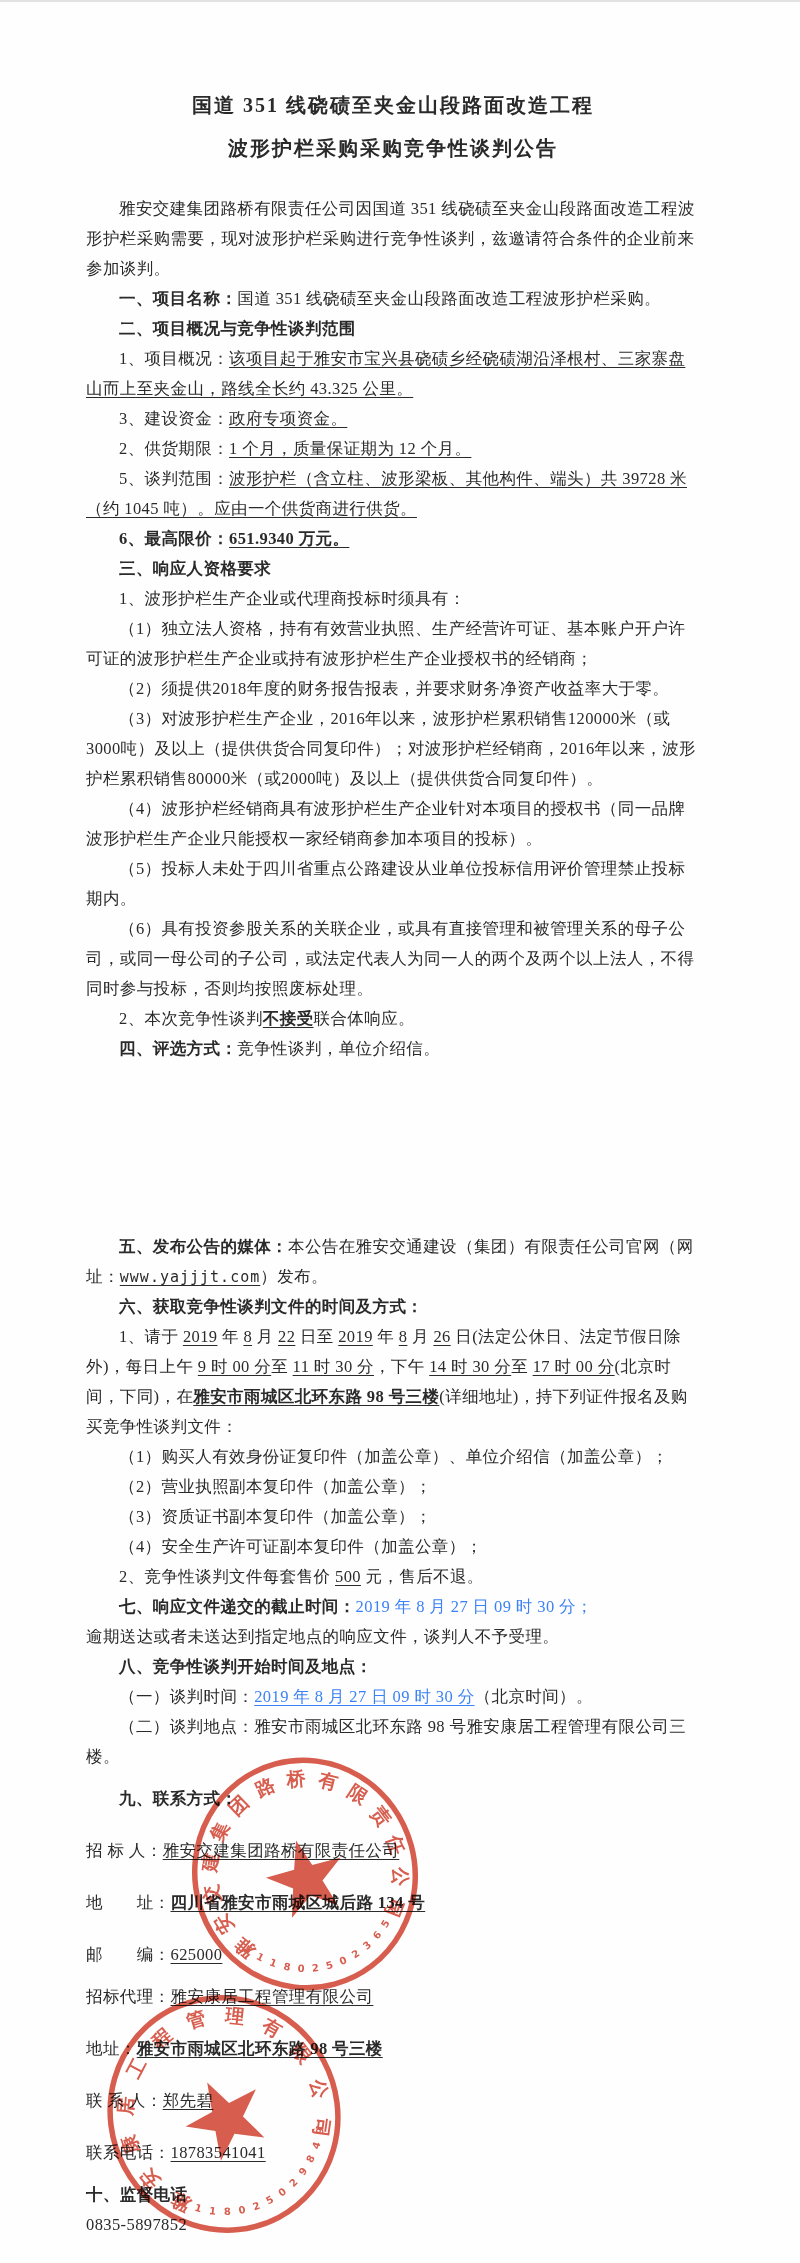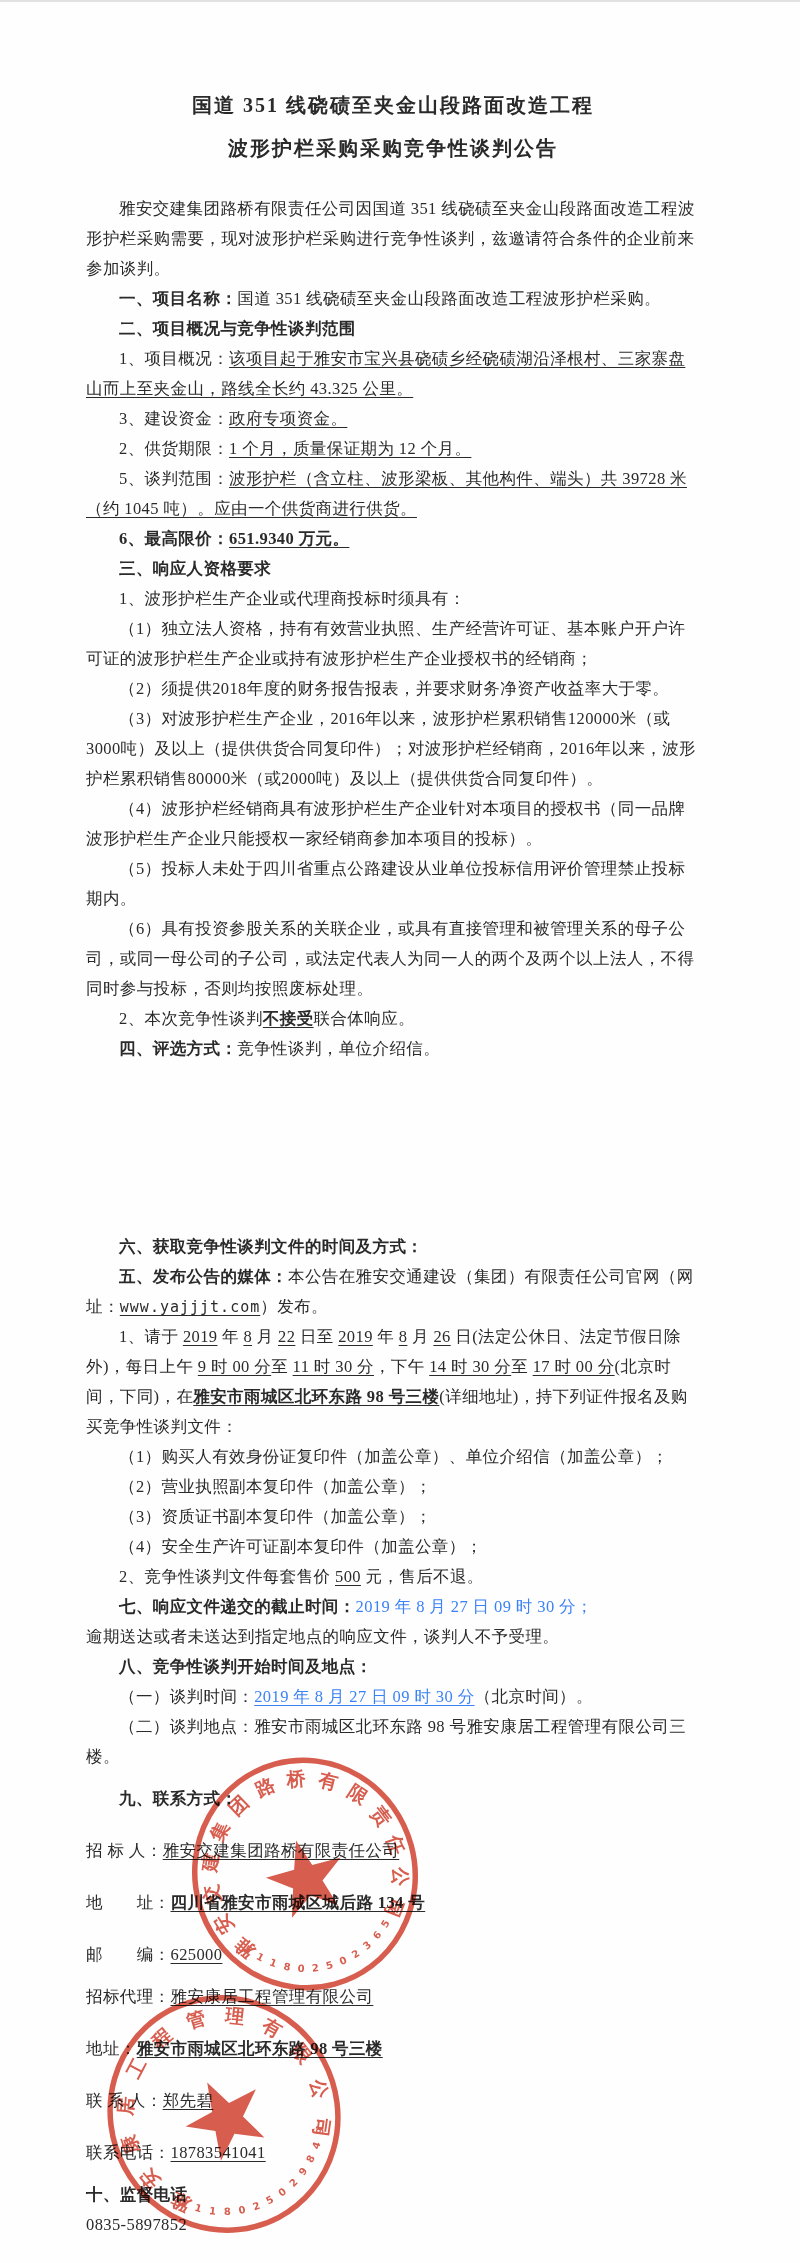--- a/index.html
+++ b/index.html
@@ -44,22 +44,22 @@
       <p class="ind"><span>（1）独立法人资格，持有有效营业执照、生产经营许可证、基本账户开户许可证的波形护栏生产企业或持有波形护栏生产企业授权书的经销商；</span></p>
       <p class="ind"><span>（2）须提供2018年度的财务报告报表，并要求财务净资产收益率大于零。</span></p>
       <p class="ind"><span>（3）对波形护栏生产企业，2016年以来，波形护栏累积销售120000米（或3000吨）及以上（提供供货合同复印件）；对波形护栏经销商，2016年以来，波形护栏累积销售80000米（或2000吨）及以上（提供供货合同复印件）。</span></p>
       <p class="ind"><span>（4）波形护栏经销商具有波形护栏生产企业针对本项目的授权书（同一品牌波形护栏生产企业只能授权一家经销商参加本项目的投标）。</span></p>
       <p class="ind"><span>（5）投标人未处于四川省重点公路建设从业单位投标信用评价管理禁止投标期内。</span></p>
       <p class="ind"><span>（6）具有投资参股关系的关联企业，或具有直接管理和被管理关系的母子公司，或同一母公司的子公司，或法定代表人为同一人的两个及两个以上法人，不得同时参与投标，否则均按照废标处理。</span></p>
       <p class="ind"><span>2、本次竞争性谈判</span><span class="b u">不接受</span><span>联合体响应。</span></p>
       <p class="ind"><span class="b">四、评选方式：</span><span>竞争性谈判，单位介绍信。</span></p>
     </div>
     <div class="sec2">
+      <p class="ind"><span class="b">五、发布公告的媒体：</span><span>本公告在雅安交通建设（集团）有限责任公司官网（网址：</span><span class="u m">www.yajjjt.com</span><span>）发布。</span></p>
       <p class="ind"><span class="b">六、获取竞争性谈判文件的时间及方式：</span></p>
-      <p class="ind"><span class="b">五、发布公告的媒体：</span><span>本公告在雅安交通建设（集团）有限责任公司官网（网址：</span><span class="u m">www.yajjjt.com</span><span>）发布。</span></p>
       <p class="ind"><span>1、请于 </span><span class="u">2019</span><span> 年 </span><span class="u">8</span><span> 月 </span><span class="u">22</span><span> 日至 </span><span class="u">2019</span><span> 年 </span><span class="u">8</span><span> 月 </span><span class="u">26</span><span> 日(法定公休日、法定节假日除外)，每日上午 </span><span class="u">9 时 00 分</span><span>至 </span><span class="u">11 时 30 分</span><span>，下午 </span><span class="u">14 时 30 分</span><span>至 </span><span class="u">17 时 00 分</span><span>(北京时间，下同)，在</span><span class="b u">雅安市雨城区北环东路 98 号三楼</span><span>(详细地址)，持下列证件报名及购买竞争性谈判文件：</span></p>
       <p class="ind"><span>（1）购买人有效身份证复印件（加盖公章）、单位介绍信（加盖公章）；</span></p>
       <p class="ind"><span>（2）营业执照副本复印件（加盖公章）；</span></p>
       <p class="ind"><span>（3）资质证书副本复印件（加盖公章）；</span></p>
       <p class="ind"><span>（4）安全生产许可证副本复印件（加盖公章）；</span></p>
       <p class="ind"><span>2、竞争性谈判文件每套售价 </span><span class="u">500</span><span> 元，售后不退。</span></p>
       <p class="ind"><span class="b">七、响应文件递交的截止时间：</span><span class="r">2019 年 8 月 27 日 09 时 30 分；</span></p>
       <p class="flush"><span>逾期送达或者未送达到指定地点的响应文件，谈判人不予受理。</span></p>
       <p class="ind"><span class="b">八、竞争性谈判开始时间及地点：</span></p>
       <p class="ind"><span>（一）谈判时间：</span><span class="r u">2019 年 8 月 27 日 09 时 30 分</span><span>（北京时间）。</span></p>

